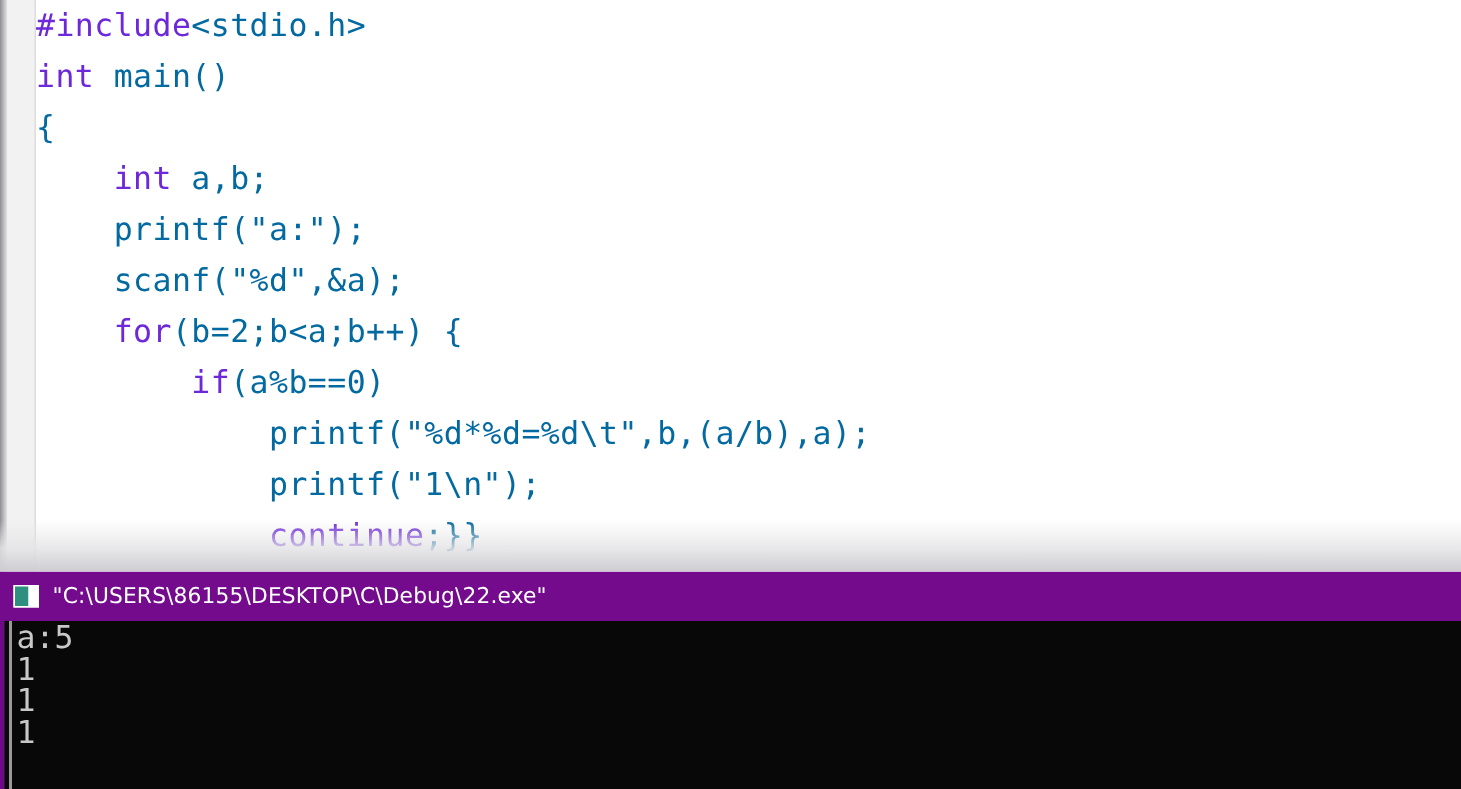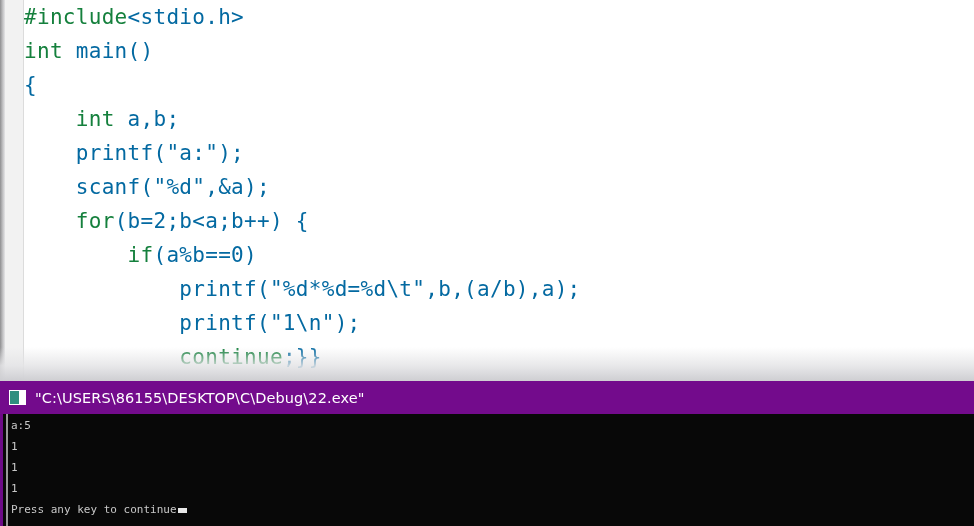--- a/index.html
+++ b/index.html
@@ -66,21 +66,21 @@
     font-size: 21px;
     line-height: 34px;
     letter-spacing: 0.3px;
     white-space: pre;
     color: #111111;
   }
   .code-line {
     height: 34px;
     white-space: pre;
   }
-  .kw { color: #15803d; }
+  .kw { color: #6d28d9; }
   .pl { color: #0369a1; }
 
   
   #console-window {
     position: absolute;
     left: 0;
     top: 381px;
     width: 974px;
     height: 145px;
     overflow: hidden;
@@ -136,21 +136,21 @@
     left: 3px;
     top: 0;
     width: 2px;
     height: 112px;
     background: #9a9a9a;
   }
   #console-text {
     position: relative;
     margin-left: 5px;
     font-family: "DejaVu Sans Mono", monospace;
-    font-size: 11px;
+    font-size: 21px;
     line-height: 21px;
     color: #c8c8c8;
     white-space: pre;
   }
   .console-line { height: 21px; white-space: pre; }
   #cursor-block {
     display: inline-block;
     width: 9px;
     height: 5px;
     background: #e8e8e8;
@@ -174,18 +174,18 @@
 
     <div id="console-titlebar">
       <span id="console-icon">
         <span class="icon-left"></span>
         <span class="icon-right"></span>
       </span>
       <span id="console-title-text">"C:\USERS\86155\DESKTOP\C\Debug\22.exe"</span>
     </div>
 
     <div id="console-body">
-      <div id="console-text"><div class="console-line"><span>a:5</span></div><div class="console-line"><span>1</span></div><div class="console-line"><span>1</span></div><div class="console-line"><span>1</span></div><div class="console-line"><span>Press any key to continue</span><span id="cursor-block"></span></div></div>
+      <div id="console-text"><div class="console-line"><span>a:5</span></div><div class="console-line"><span>1</span></div><div class="console-line"><span>1</span></div><div class="console-line"><span>1</span></div></div>
     </div>
 
   </div>
 
 </div>
 
 </body></html>

